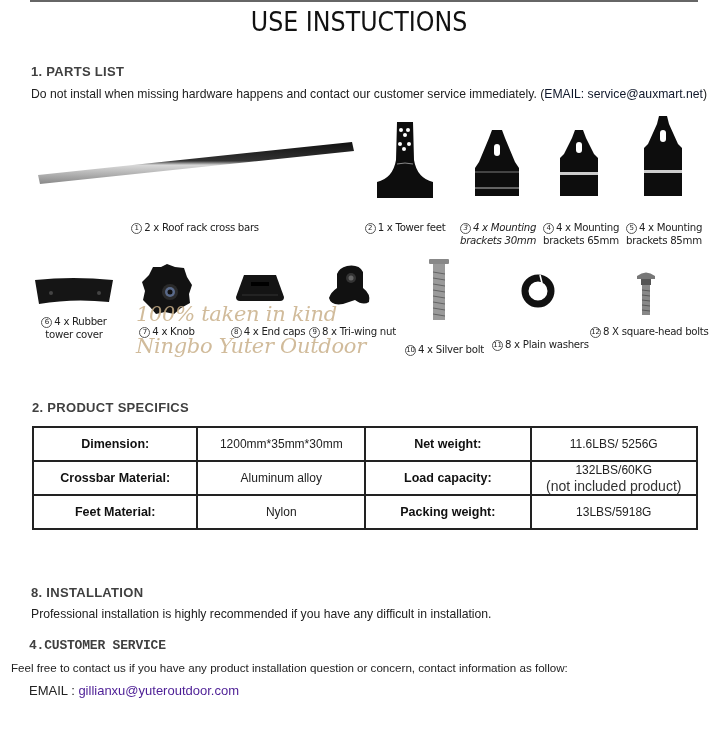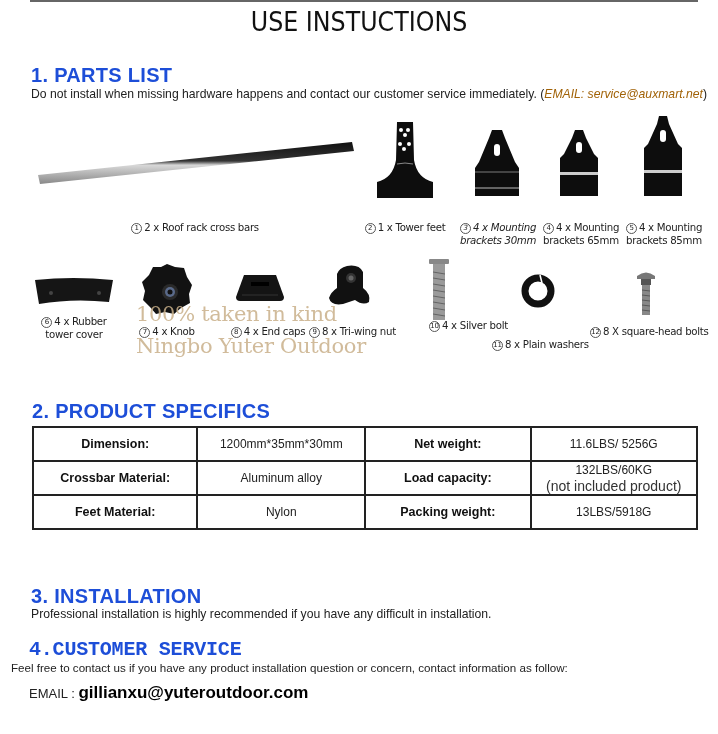--- a/index.html
+++ b/index.html
@@ -1,31 +1,31 @@
 <!DOCTYPE html>
 <html><head>
 <meta charset="utf-8">
 <style>
   html, body { margin: 0; padding: 0; background: #ffffff; }
   body { width: 718px; height: 734px; position: relative; overflow: hidden; font-family: "Liberation Sans", sans-serif; color: #111; }
   .abs { position: absolute; }
   .topline { left: 30px; top: 0; width: 668px; height: 2px; background: #666; }
   .title { left: 0; width: 718px; top: 6px; text-align: center; font-family: "DejaVu Sans", sans-serif; font-size: 27px; font-weight: normal; letter-spacing: 0px; color: #111; transform: scaleX(0.88); transform-origin: center; }
-  .section-title { font-weight: bold; font-size: 20px; letter-spacing: 0.3px; color: #1d4ed8; }
+  .section-title { font-weight: bold; font-size: 13px; letter-spacing: 0.3px; color: #404040; }
   .body-text { font-size: 12.2px; color: #222; white-space: nowrap; }
-  .accent { color: #a16207; font-style: italic; }
+  .accent { color: #0f172a; }
   .cap { font-size: 10.2px; color: #222; text-align: center; line-height: 12.5px; white-space: nowrap; font-family: "DejaVu Sans", sans-serif; letter-spacing: -0.3px; }
   .cap .num { font-size: 9px; display: inline-block; border: 1px solid #555; border-radius: 50%; width: 9px; height: 9px; line-height: 9px; text-align: center; margin-right: 2px; vertical-align: 1px; font-size: 7px; }
-  .watermark { font-family: "DejaVu Serif", serif; color: #c9b08a; opacity: 0.85; font-size: 21px; white-space: nowrap; letter-spacing: -0.3px; }
+  .watermark { font-family: "DejaVu Serif", serif; font-style: italic; color: #c9b08a; opacity: 0.85; font-size: 21px; white-space: nowrap; letter-spacing: -0.3px; }
   table.spec { position: absolute; left: 32px; top: 426px; border-collapse: collapse; width: 666px; }
   table.spec td { border: 2px solid #222; height: 32px; text-align: center; vertical-align: middle; padding: 0; font-size: 12px; color: #222; }
   table.spec td.lbl { font-weight: bold; font-size: 12.5px; color: #111; }
   table.spec td .sub { display: block; font-size: 14px; color: #333; margin-top: 1px; }
   .email-line { font-size: 13px; color: #222; }
-  .email-line .addr { font-size: 17px; color: #000000; font-weight: bold; }
+  .email-line .addr { font-size: 13px; color: #4c1d95; }
 </style>
 </head>
 <body>
 
 <div class="abs topline"></div>
 <div class="abs title">USE INSTUCTIONS</div>
 
 <div class="abs section-title" style="left:31px; top:64px;">1. PARTS LIST</div>
 <div class="abs body-text" style="left:31px; top:87px;"><span>Do not install when missing hardware happens and contact our customer service immediately. (</span><span class="accent">EMAIL: service@auxmart.net</span><span>)</span></div>
 
@@ -132,21 +132,21 @@
         <line x1="5" y1="20" x2="17" y2="22"></line>
         <line x1="5" y1="26" x2="17" y2="28"></line>
       <line x1="5" y1="32" x2="17" y2="34"></line>
         <line x1="5" y1="38" x2="17" y2="40"></line>
         <line x1="5" y1="44" x2="17" y2="46"></line>
       <line x1="5" y1="50" x2="17" y2="52"></line>
         <line x1="5" y1="56" x2="17" y2="58"></line>
     </g>
   </svg>
 </div>
-<div class="abs cap" style="left:405px; top:320px; width:78px;margin-left:24px;"><span class="num">10</span><span>4 x Silver bolt</span></div>
+<div class="abs cap" style="left:405px; top:344px; width:78px;"><span class="num">10</span><span>4 x Silver bolt</span></div>
 
 <div class="abs" style="left:520px; top:273px; width:36px; height:36px;">
   <svg width="36" height="36" viewBox="0 0 36 36">
     <circle cx="18" cy="18" r="13" fill="none" stroke="#111" stroke-width="7"></circle>
     <line x1="20" y1="2" x2="22" y2="10" stroke="#fff" stroke-width="1.5"></line>
   </svg>
 </div>
 <div class="abs cap" style="left:492px; top:339px; width:92px;"><span class="num">11</span><span>8 x Plain washers</span></div>
 
 <div class="abs" style="left:636px; top:270px; width:20px; height:46px;">
@@ -191,18 +191,18 @@
   </tr>
   <tr>
     <td class="lbl">Feet Material:</td>
     <td>Nylon</td>
     <td class="lbl">Packing weight:</td>
     <td>13LBS/5918G</td>
   </tr>
 </tbody>
   </table>
 
-<div class="abs section-title" style="left:31px; top:585px;">3. INSTALLATION</div>
+<div class="abs section-title" style="left:31px; top:585px;">8. INSTALLATION</div>
 <div class="abs body-text" style="left:31px; top:607px;">Professional installation is highly recommended if you have any difficult in installation.</div>
 
 <div class="abs section-title" style="left:29px; top:638px; letter-spacing:-0.2px;font-family:Liberation Mono, monospace;">4.CUSTOMER SERVICE</div>
 <div class="abs body-text" style="left:11px; top:661px; font-size:11.6px;">Feel free to contact us if you have any product installation question or concern, contact information as follow:</div>
 <div class="abs email-line" style="left:29px; top:683px;"><span>EMAIL : </span><span class="addr">gillianxu@yuteroutdoor.com</span></div>
 
 </body></html>

